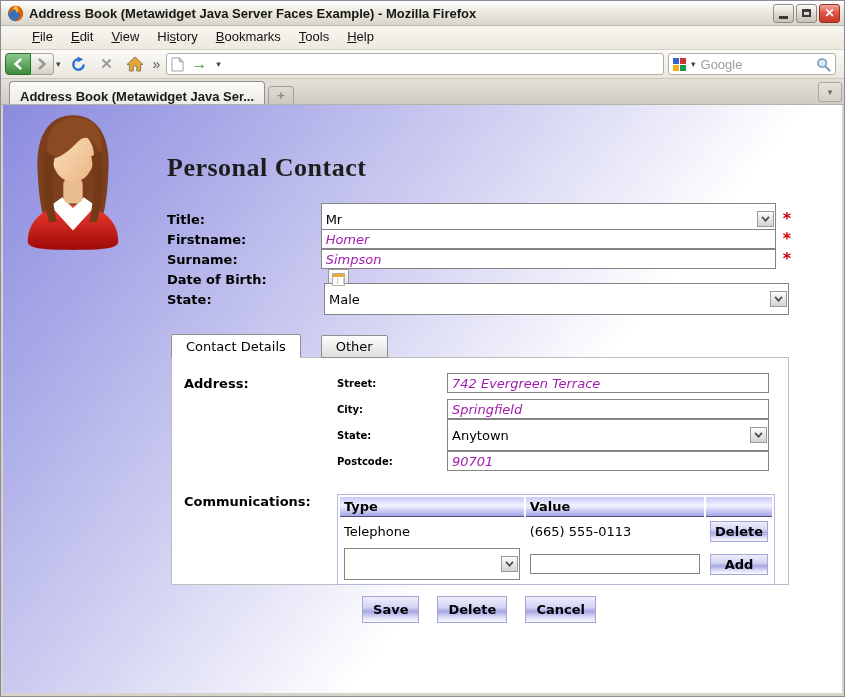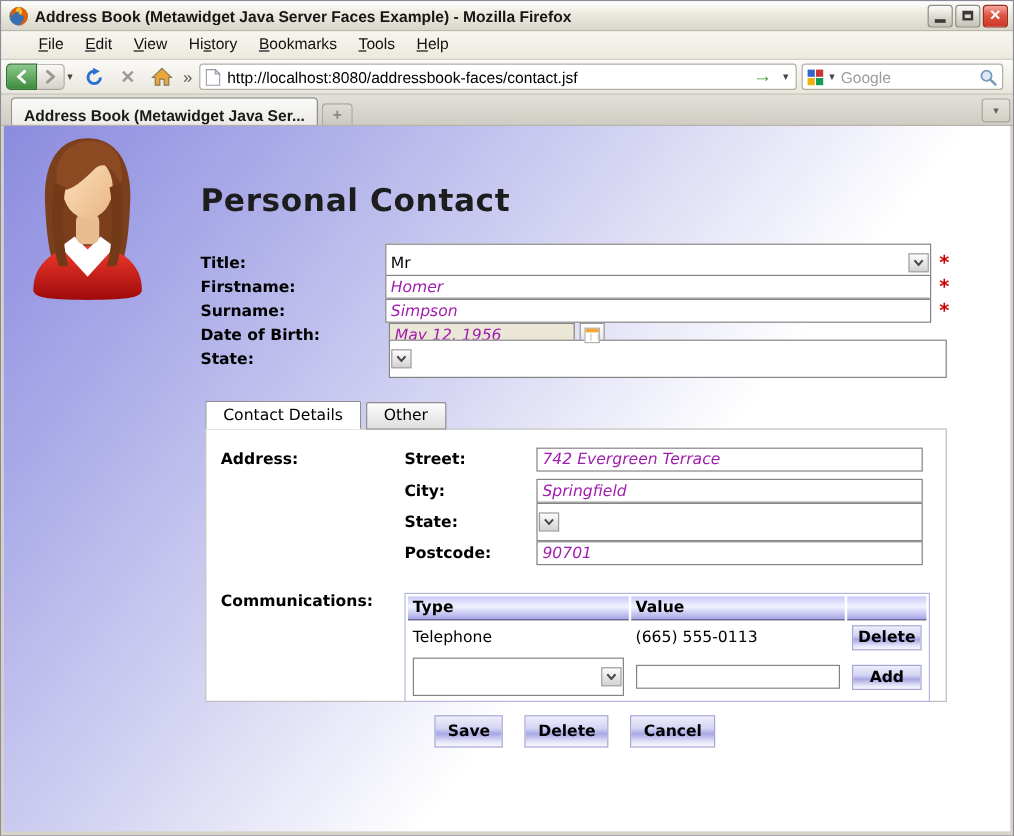--- a/index.html
+++ b/index.html
@@ -56,21 +56,21 @@
   .tab-spacer { flex:1; }
   .tablist-btn { width:24px; height:20px; margin-bottom:2px; border:1px solid #aaa79e; border-radius:3px; background:linear-gradient(#e6e3dc,#d2cfc7);
     display:flex; align-items:center; justify-content:center; color:#66645c; font-size:9px; }
 
   
   .content { flex:1; position:relative; overflow:hidden; border-left:2px solid #d6d3cb; border-right:2px solid #d6d3cb; border-bottom:3px solid #d6d3cb;
     background:linear-gradient(128deg,#8b8bdf 0%,#a9a9e8 18%,#d2d2f2 40%,#ffffff 62%,#ffffff 100%);
     font-family:"DejaVu Sans", sans-serif; }
   .avatar { position:absolute; left:16px; top:6px; }
   .main { margin-left:164px; width:624px; }
-  .page-title { margin-top:48px; margin-bottom:26px; font-size:26px; font-weight:bold; color:#1d1d1d; letter-spacing:0.5px; }
+  .page-title { margin-top:48px; margin-bottom:26px; font-size:26px; font-weight:bold; color:#1d1d1d; letter-spacing:0.5px;font-family:Liberation Serif, serif; }
 
   .frow { display:flex; align-items:center; margin-bottom:0; height:20px; }
   .frow .flabel { width:157px; font-size:13px; font-weight:bold; color:#000; }
   .fcontrol { width:465px; display:flex; align-items:center; }
   .req { color:#cc0000; font-weight:bold; font-size:16px; margin-left:7px; line-height:1; }
 
   input.txt { height:20px; width:100%; border:1px solid #848484; font-size:13px; padding:1px 4px; font-family:"DejaVu Sans",sans-serif; color:#a21caf; background:#fff;font-style:italic; }
   input.txt.readonly { background:#eae7d6; width:155px; }
 
   .xp-select { height:32px; width:100%; border:1px solid #848484; background:#fff; display:flex; align-items:center; }
@@ -79,29 +79,29 @@
 
   .cal-btn { width:21px; height:20px; margin-left:4px; border:1px solid #9a9a9a; background:linear-gradient(#ffffff,#dcdcdc); display:flex; align-items:center; justify-content:center; }
   .cal-glyph { width:13px; height:13px; background:#fff; border:1px solid #b0b0b0; position:relative; }
   .cal-glyph:before { content:""; position:absolute; top:0; left:0; right:0; height:3px; background:#f0a830; }
   .cal-glyph:after { content:""; position:absolute; top:4px; bottom:1px; left:4px; width:5px; border-left:1px solid #c9c9c9; border-right:1px solid #c9c9c9; }
 
   
   .tabset { margin-left:4px; margin-top:26px; width:618px; }
   .ptabs { display:flex; align-items:flex-end; height:23px; }
   .ptab { height:23px; display:flex; align-items:center; padding:0 14px; font-size:13px; color:#000; border:1px solid #8f8f8f; border-radius:2px 2px 0 0;
-    background:linear-gradient(#fdfdfd,#dedede); margin-right:4px;text-align:center; }
+    background:linear-gradient(#fdfdfd,#dedede); margin-right:20px;text-align:center; }
   .ptab.active { background:#fff; border-bottom:1px solid #fff; position:relative; z-index:2; height:24px; }
   .tabpanel { border:1px solid #bdbdbd; background:#fff; margin-top:-1px; padding:15px 12px 16px; height:228px; }
 
   .sect { display:flex; }
   .sect-label { width:153px; font-size:13px; font-weight:bold; color:#000; padding-top:3px; }
   .sect-body { flex:1; }
   .sub-row { display:flex; align-items:center; margin-bottom:6px; height:20px; }
-  .sub-label { width:110px; font-size:13px; font-weight:bold; color:#000; }
+  .sub-label { width:110px; font-size:10px; font-weight:bold; color:#000; }
   .sub-control { width:322px; display:flex; }
 
   table.comms { border-collapse:separate; border-spacing:2px; border:1px solid #b6b6dc; width:438px; background:#fff; margin-top:3px; }
   table.comms th { background:linear-gradient(#c9c9f8 0%,#f2f2ff 45%,#a5a5e8 100%); border-bottom:1px solid #4f4f78;
     font-size:13px; font-weight:bold; color:#000; text-align:left; padding:2px 4px; height:20px; font-family:"DejaVu Sans",sans-serif; }
   table.comms td { font-size:13px; color:#000; padding:2px 4px; height:24px; vertical-align:middle; }
   .col-type { width:190px; } .col-value { width:186px;margin-left:44px; } .col-action { width:54px; }
 
   .xp-btn { font-family:"DejaVu Sans",sans-serif; font-weight:bold; font-size:13px; color:#000; border:1px solid #a5a5d6;
     background:linear-gradient(180deg,#eeeefb 0%,#d4d4f4 40%,#a7a7e6 58%,#e4e4f8 85%,#f8f8fe 100%); padding:2px 9px; }
@@ -174,21 +174,20 @@
       <svg width="18" height="16" viewBox="0 0 18 16">
         <path d="M9 1 L17 8.5 L14.6 8.5 L14.6 15 L10.8 15 L10.8 10 L7.2 10 L7.2 15 L3.4 15 L3.4 8.5 L1 8.5 Z" fill="#e9a63a" stroke="#8a7a55" stroke-width="1"></path>
       </svg>
     </span>
     <span class="overflow">»</span>
     <span class="urlbar">
       <svg width="13" height="15" viewBox="0 0 14 16">
         <path d="M1 1 H9 L13 5 V15 H1 Z" fill="#fff" stroke="#9a98a8"></path>
         <path d="M9 1 L9 5 H13 Z" fill="#dfdfe8" stroke="#9a98a8"></path>
       </svg>
-      <input value="http://localhost:8080/addressbook-faces/contact.jsf" style="">
       <span class="go-arrow">→</span>
       <span class="caret">▾</span>
     </span>
     <span class="searchbox">
       <span class="glogo">
         <i style="background:#3366cc"></i>
           <i style="background:#cc3333"></i>
           <i style="background:#eeb211"></i>
           <i style="background:#109d58"></i>
       </span>
@@ -271,31 +270,31 @@
         <span class="flabel">Surname:</span>
         <span class="fcontrol">
             <input class="txt" value="Simpson" style="">
           </span>
         <span class="req">*</span>
       </div>
 
       <div class="frow">
         <span class="flabel">Date of Birth:</span>
         <span class="fcontrol">
-          <input class="txt readonly" value="May 12, 1956" style="">
           <span class="cal-btn">
               <span class="cal-glyph"></span>
             </span>
         </span>
       </div>
 
       <div class="frow">
         <span class="flabel">State:</span>
         <span class="fcontrol">
           <span class="xp-select">
+            <span class="val">Male</span>
             <span class="arrow-btn">
               <svg class="chev" width="9" height="6" viewBox="0 0 10 7">
                   <path d="M1 1 L5 5.5 L9 1" stroke="#4a4a4a" stroke-width="2" fill="none"></path>
                 </svg>
             </span>
           </span>
         </span>
       </div>
 
       <div class="tabset">
@@ -317,20 +316,21 @@
               <div class="sub-row">
                 <span class="sub-label">City:</span>
                 <span class="sub-control">
                     <input class="txt" value="Springfield" style="">
                   </span>
               </div>
               <div class="sub-row">
                 <span class="sub-label">State:</span>
                 <span class="sub-control">
                   <span class="xp-select">
+                    <span class="val">Anytown</span>
                     <span class="arrow-btn">
                       <svg class="chev" width="9" height="6" viewBox="0 0 10 7">
                           <path d="M1 1 L5 5.5 L9 1" stroke="#4a4a4a" stroke-width="2" fill="none"></path>
                         </svg>
                     </span>
                   </span>
                 </span>
               </div>
               <div class="sub-row">
                 <span class="sub-label">Postcode:</span>

